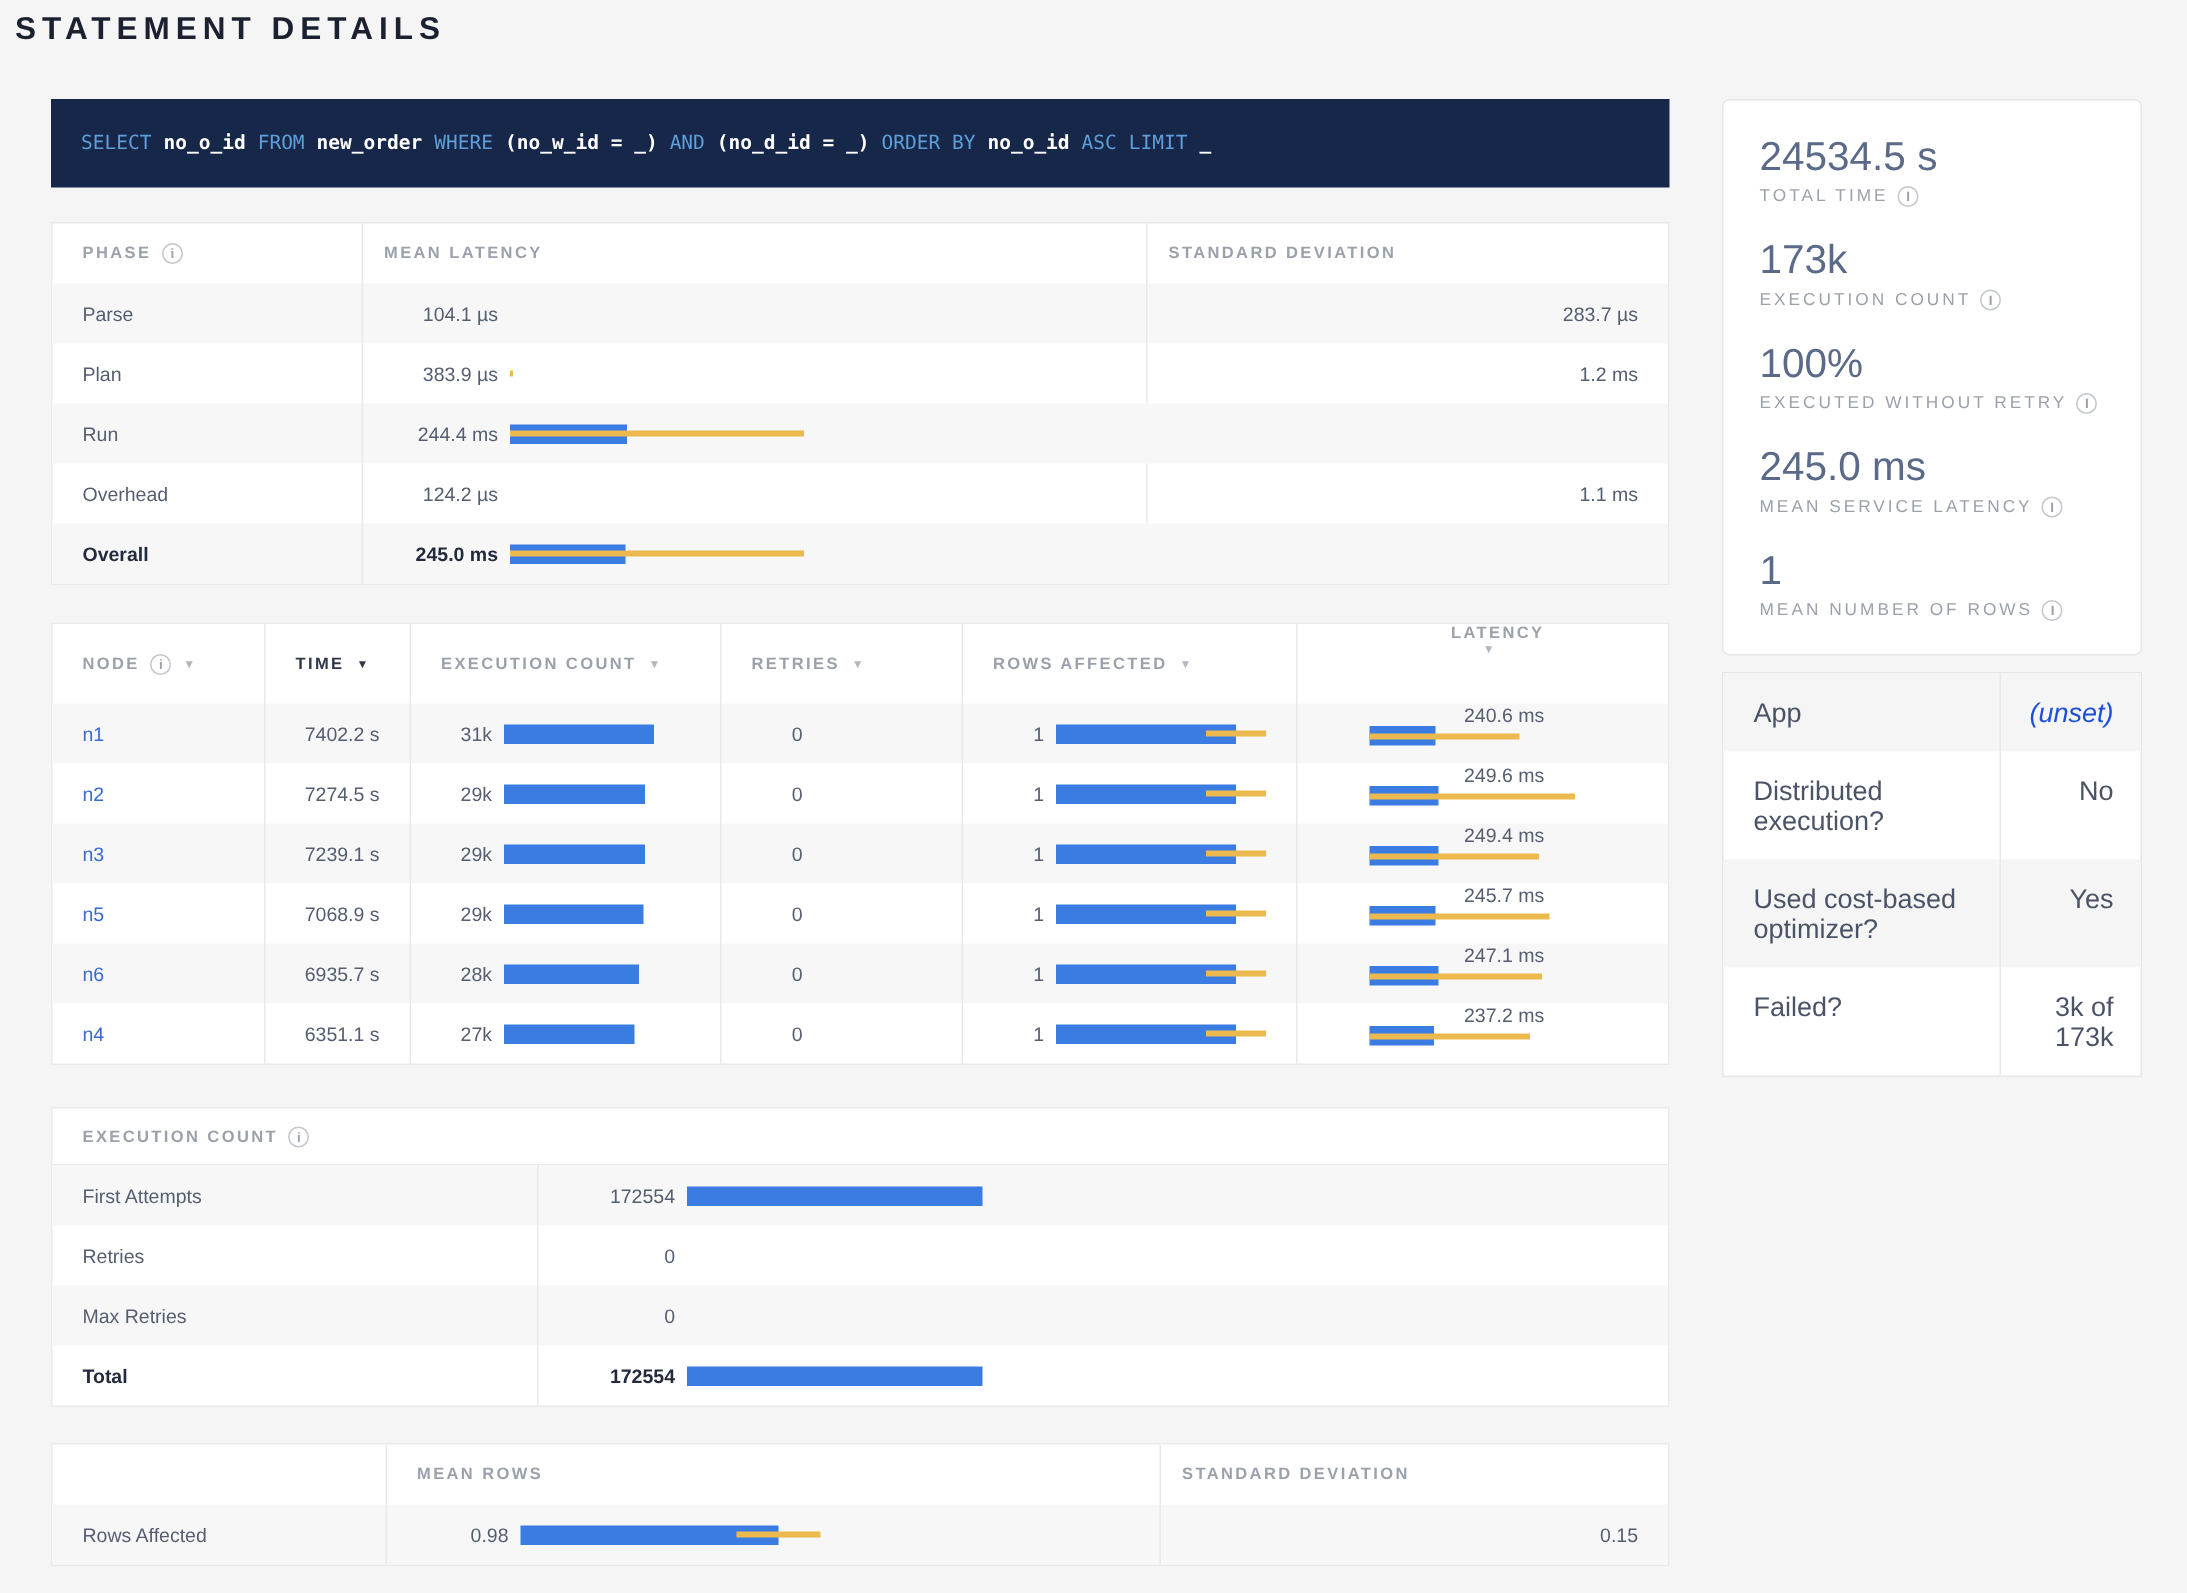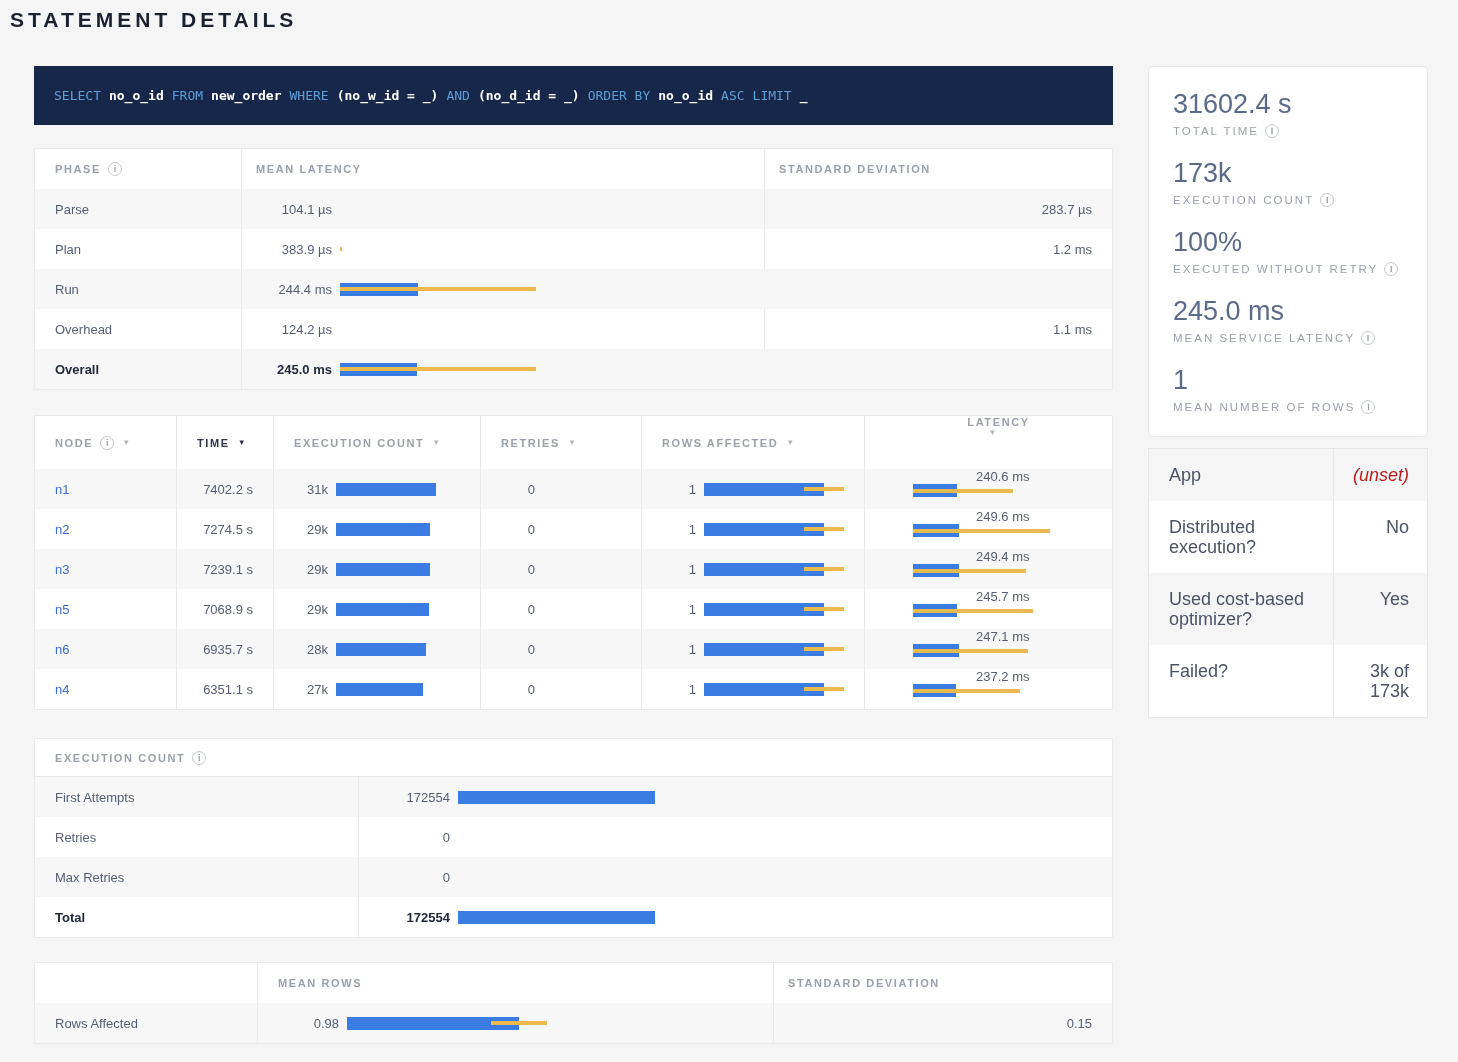--- a/index.html
+++ b/index.html
@@ -113,21 +113,21 @@
     position: absolute; left: 1148px; top: 448px; width: 280px;
     background: #fff; border: 1px solid #e6e6e9;
   }
   .attr-row { display: flex; font-size: 18px; }
   .attr-tbl .attr-row:nth-child(odd) { background: #f5f5f6; }
   .ac1 { width: 184px; padding: 16px 14px 16px 20px; color: #4b5366; line-height: 20px; }
   .ac2 {
     width: 94px; padding: 16px 18px 16px 8px; border-left: 1px solid #e9e9ec;
     text-align: right; color: #4b5366; line-height: 20px;
   }
-  .ac2.unset { font-style: italic; color: #b91c1c; }
+  .ac2.unset { font-style: italic; color: #1d4ed8; }
 </style>
 </head>
 <body>
 
 <div class="page-title">STATEMENT DETAILS</div>
 
 <div class="query-box">
   <div class="query-text"><span class="tok kw">SELECT</span><span class="tok id">no_o_id</span><span class="tok kw">FROM</span><span class="tok id">new_order</span><span class="tok kw">WHERE</span><span class="tok id">(no_w_id = _)</span><span class="tok kw">AND</span><span class="tok id">(no_d_id = _)</span><span class="tok kw">ORDER BY</span><span class="tok id">no_o_id</span><span class="tok kw">ASC</span><span class="tok kw">LIMIT</span><span class="tok id">_</span></div>
 </div>
 
@@ -514,21 +514,21 @@
         </div>
         <div class="rc3 cell-divider">
           <span data-key="std">0.15</span>
         </div>
       </div>
   </div>
 </div>
 
 <div class="summary-card">
   <div class="stat">
-      <div class="stat-value" data-key="value">31602.4 s</div>
+      <div class="stat-value" data-key="value">24534.5 s</div>
       <div class="stat-label">
         <span data-key="label">TOTAL TIME</span>
         <span class="info-icon">i</span>
       </div>
     </div>
     <div class="stat">
       <div class="stat-value" data-key="value">173k</div>
       <div class="stat-label">
         <span data-key="label">EXECUTION COUNT</span>
         <span class="info-icon">i</span>

